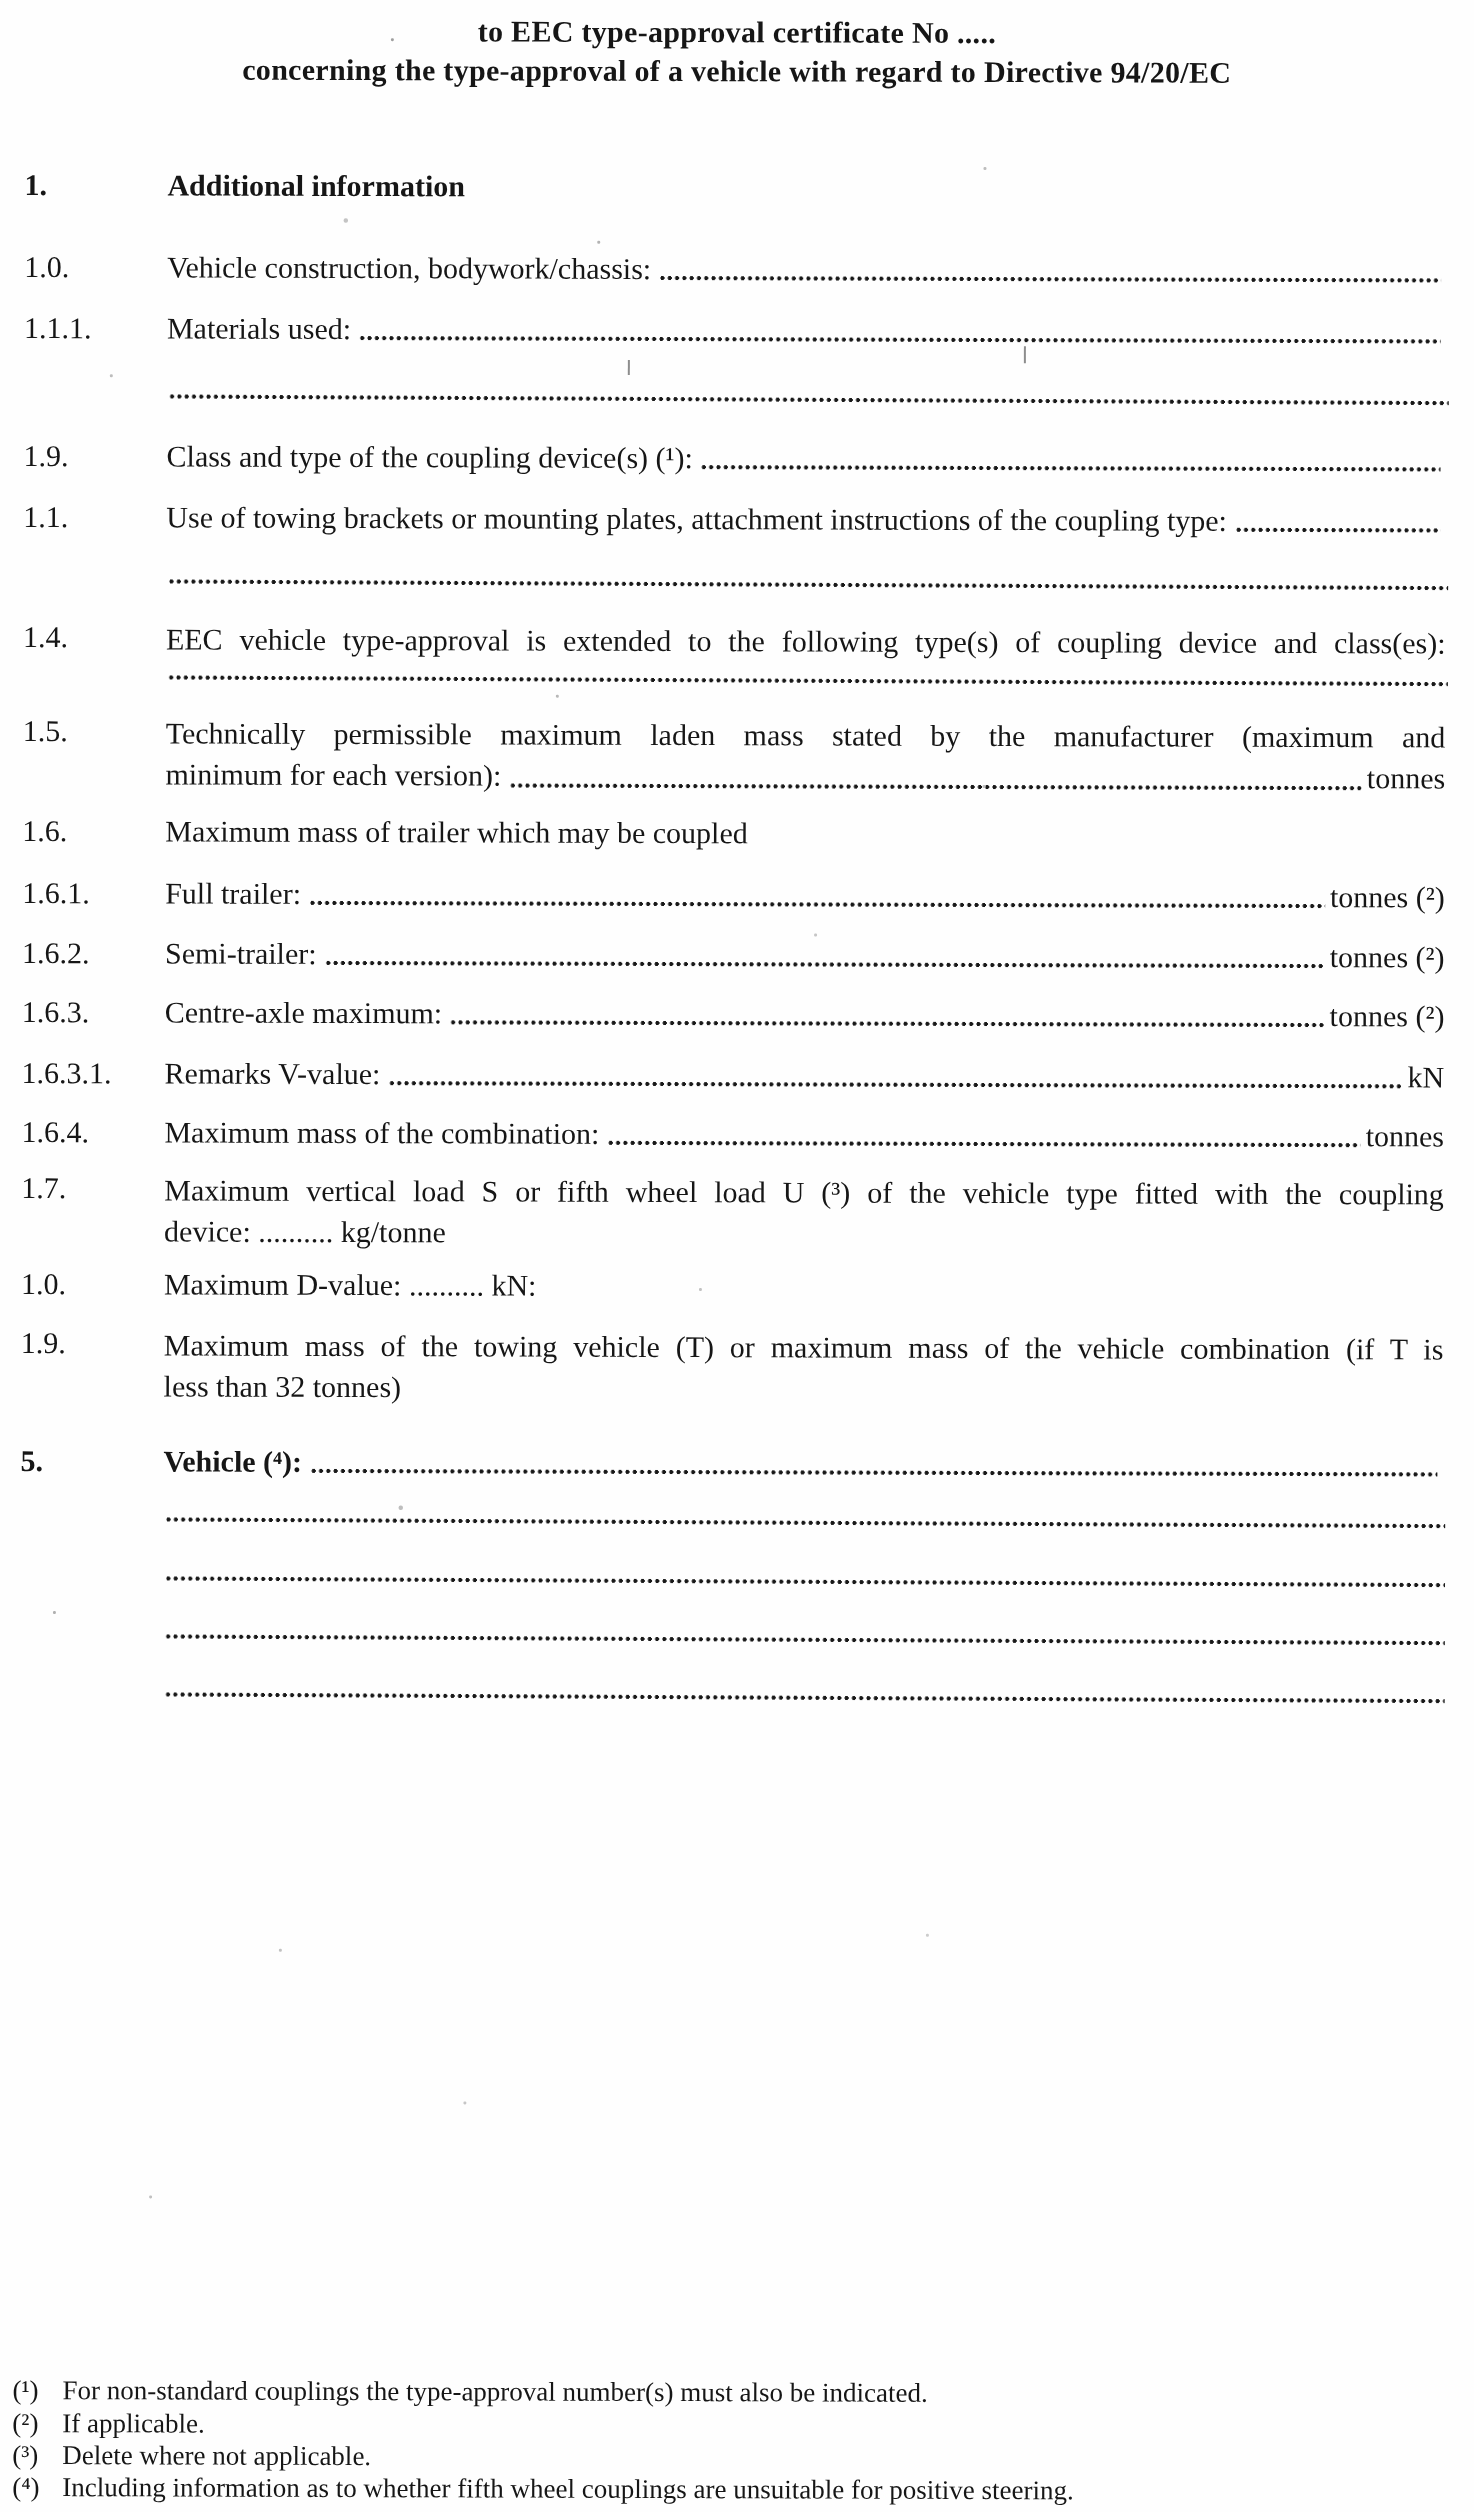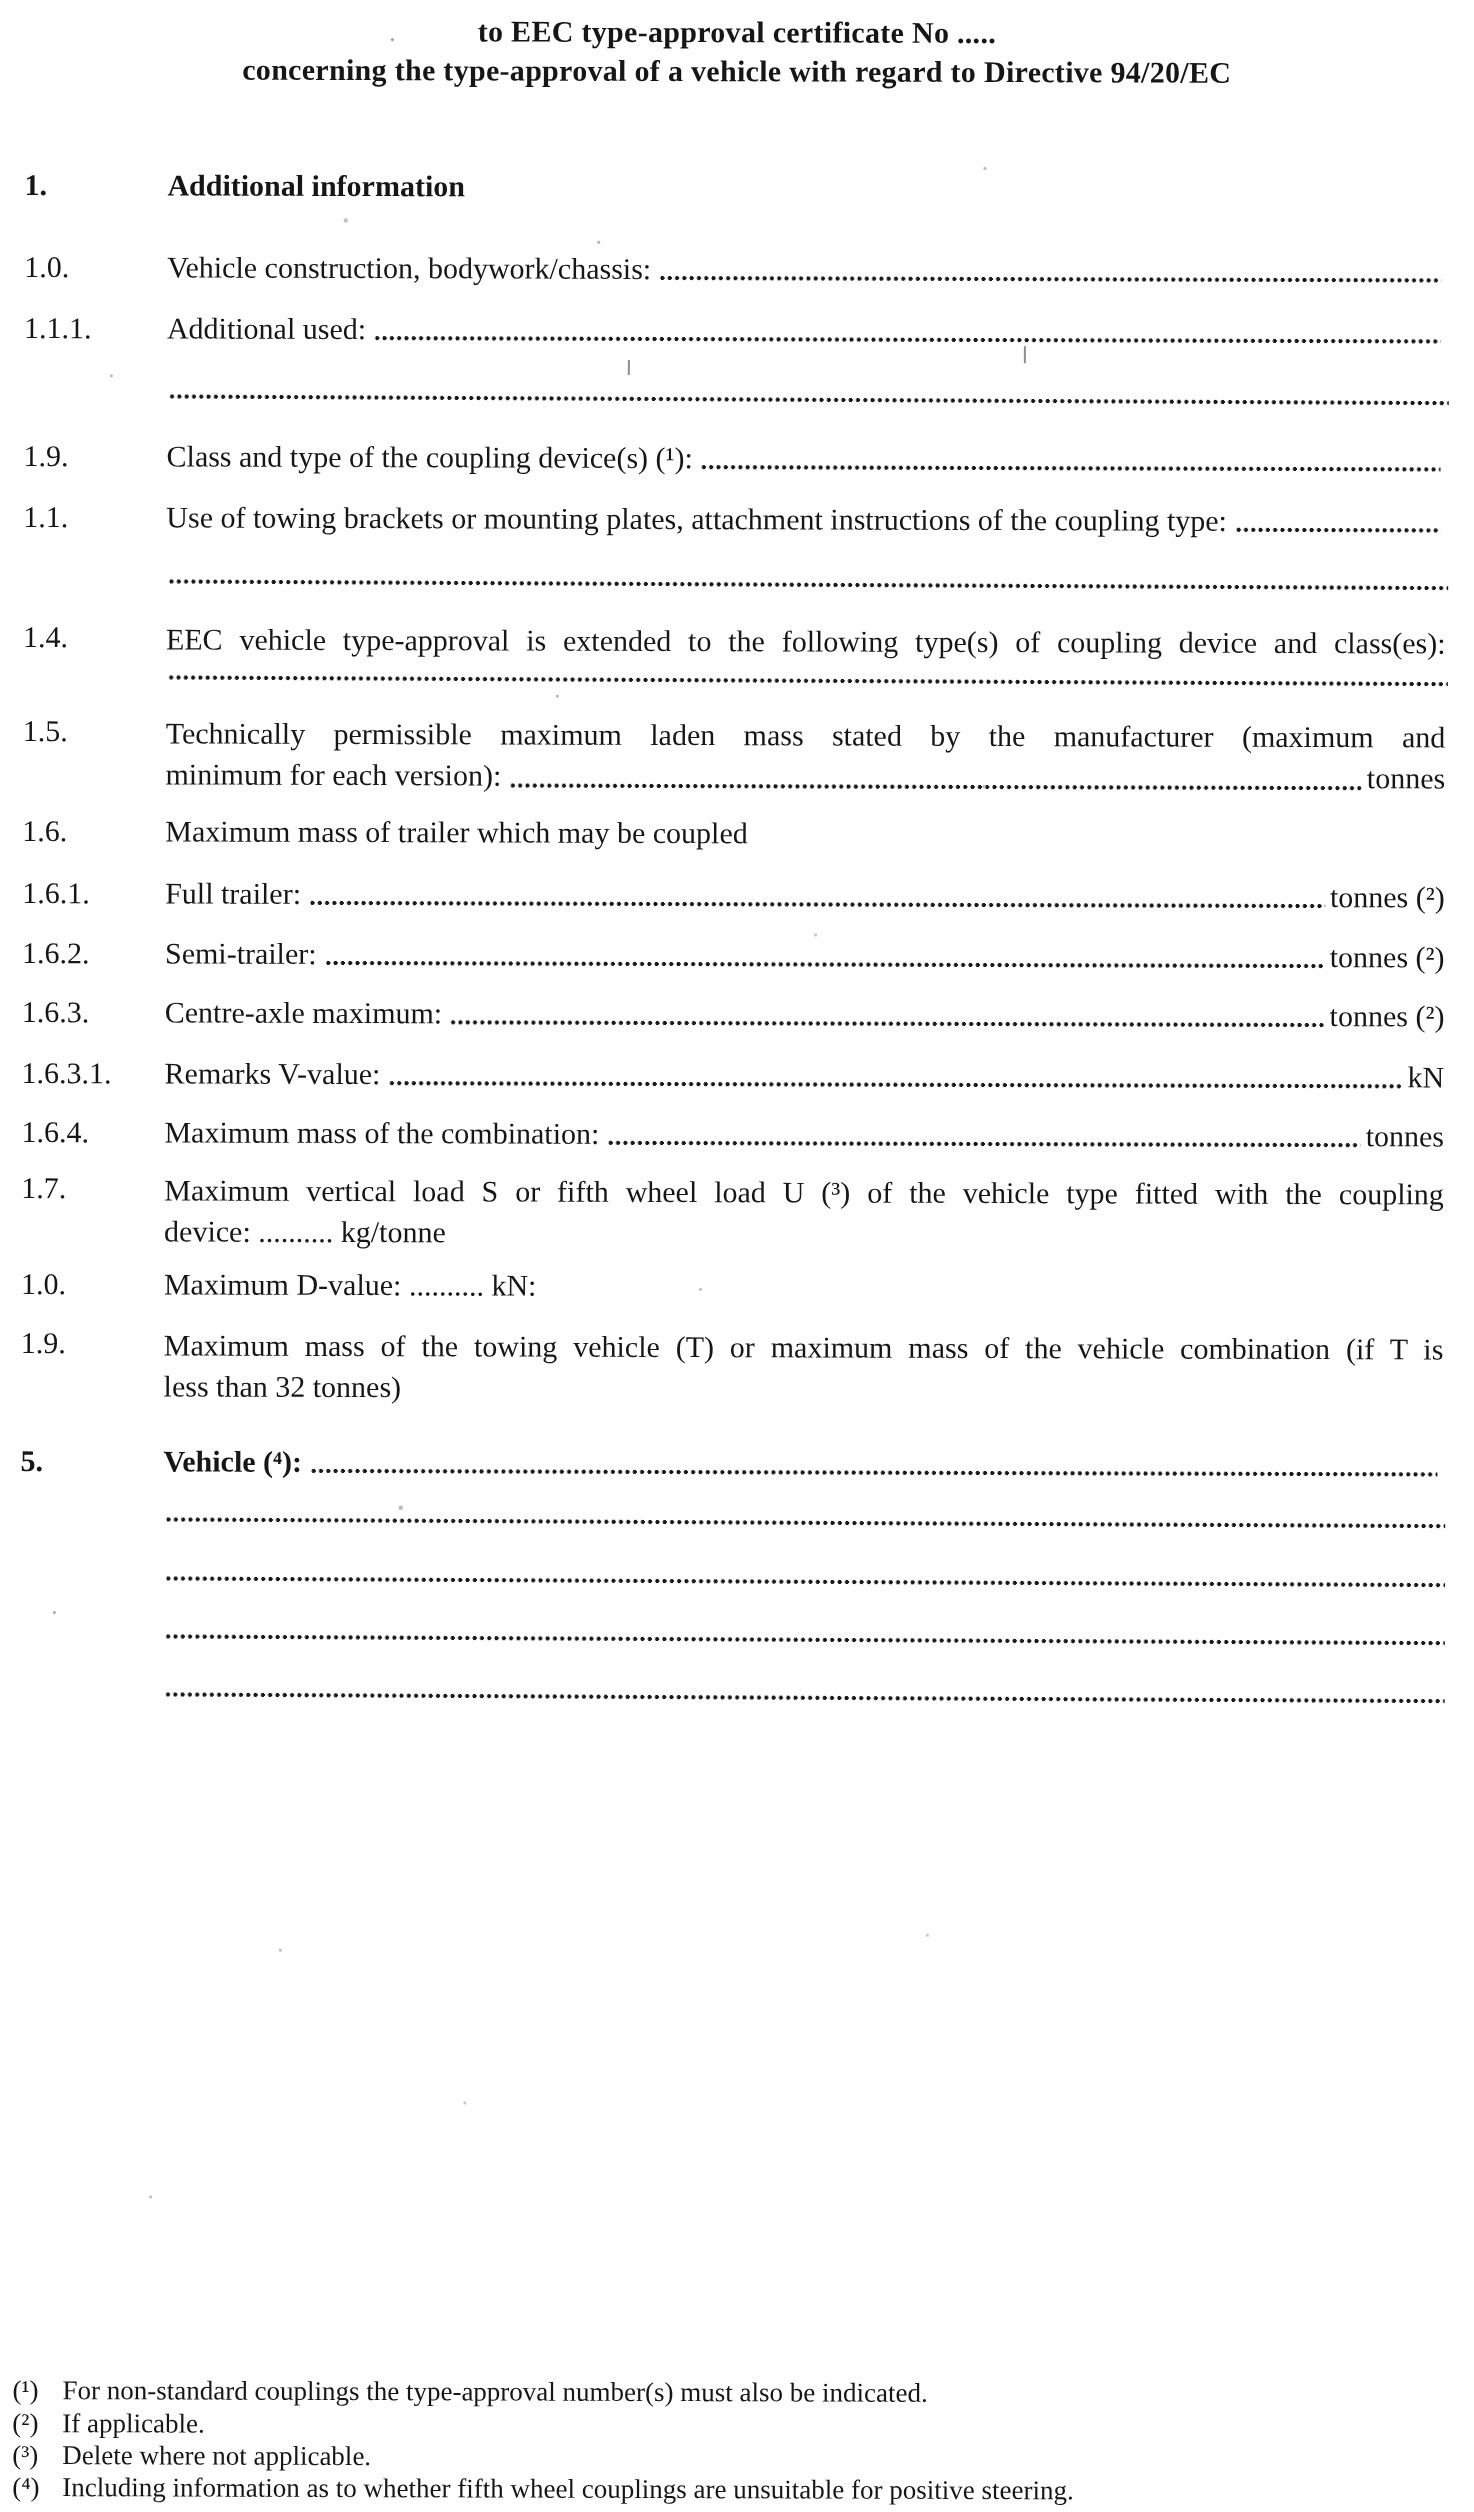--- a/index.html
+++ b/index.html
@@ -105,21 +105,21 @@
       <div class="num">1.0.</div>
       <div class="body">
         <span class="t">Vehicle construction, bodywork/chassis:</span>
         <span class="leader"></span>
       </div>
     </div>
 
     <div class="row" style="top:309px">
       <div class="num">1.1.1.</div>
       <div class="body">
-        <span class="t">Additional used:</span>
+        <span class="t">Materials used:</span>
         <span class="leader"></span>
       </div>
     </div>
 
     <div class="dotline" style="top:392px"></div>
 
     <div class="row" style="top:437px">
       <div class="num">1.9.</div>
       <div class="body">
         <span class="t">Class and type of the coupling device(s) (¹):</span>

